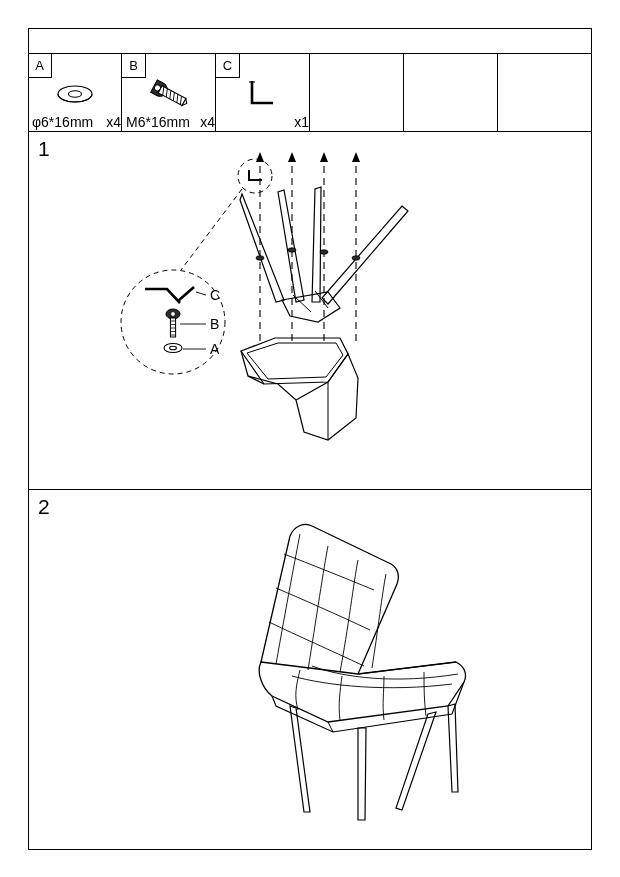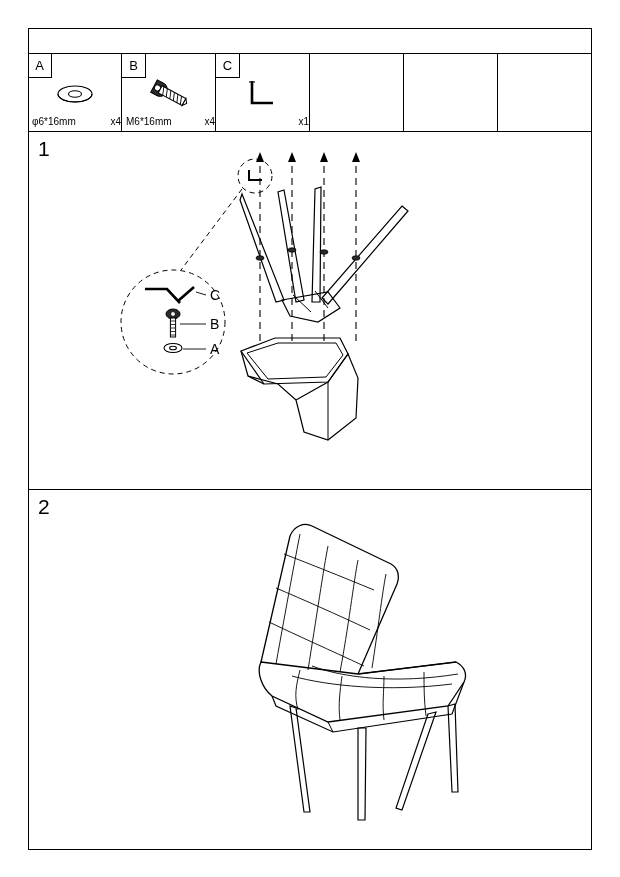--- a/index.html
+++ b/index.html
@@ -76,21 +76,21 @@
     top: 22px;
     width: 94px;
     height: 36px;
   }
   .part-footer {
     position: absolute;
     left: 0;
     bottom: 2px;
     width: 94px;
     height: 16px;
-    font-size: 10px;
+    font-size: 14px;
     line-height: 16px;
   }
   .part-spec {
     position: absolute;
     left: 4px;
     bottom: 0;
   }
   .part-qty {
     position: absolute;
     right: 1px;

